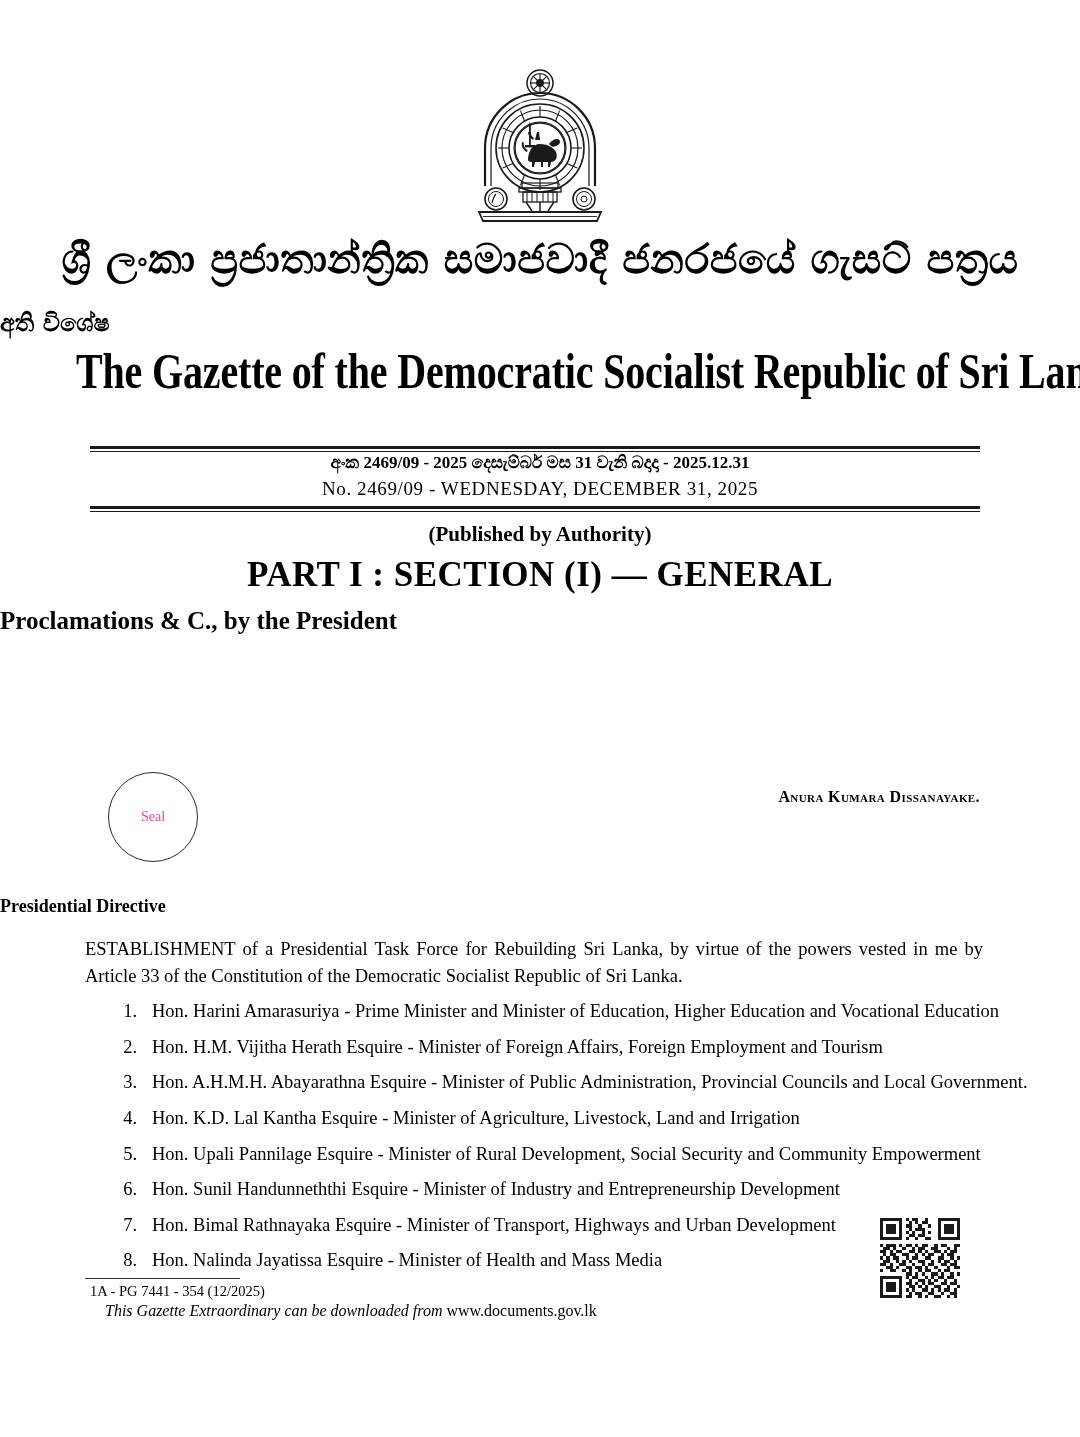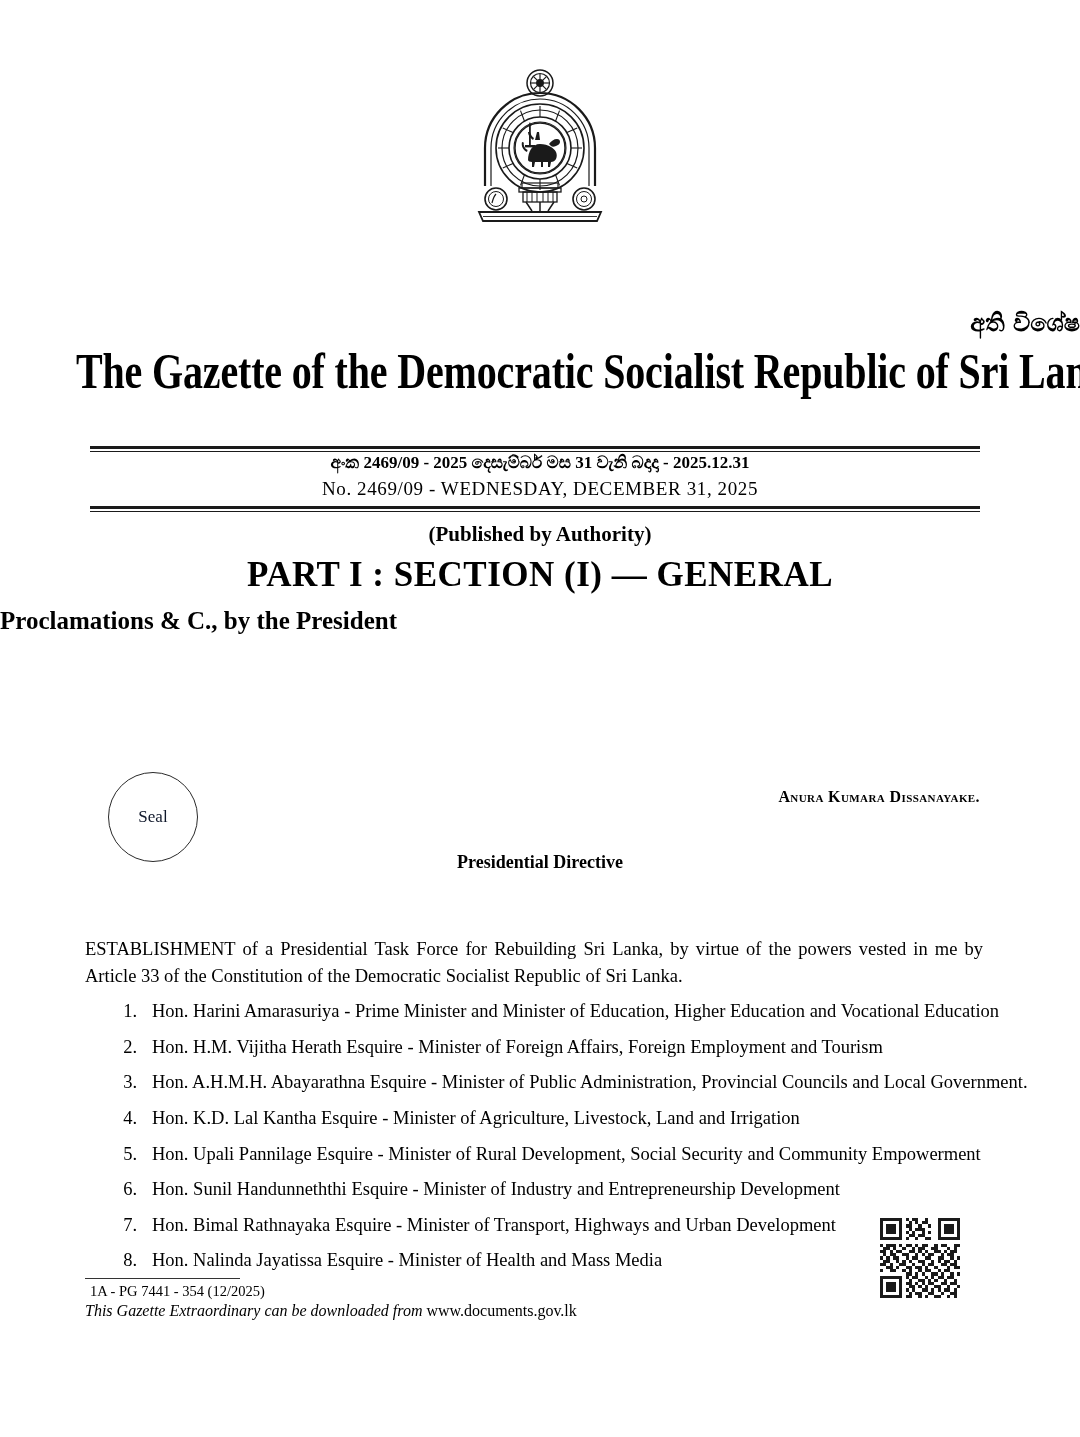--- a/index.html
+++ b/index.html
@@ -45,21 +45,21 @@
     font-size: 41px;
     letter-spacing: 0.5px;
     line-height: 1.15;
     white-space: nowrap;
   }
   .sinhala-sub {
     position: absolute;
     left: 0;
     top: 310px;
     width: 1080px;
-    text-align: right;
+    text-align: left;
     font-family: "DejaVu Sans", sans-serif;
     font-weight: 700;
     font-size: 24px;
     line-height: 1.1;
   }
 
   
   .gazette-title {
     position: absolute;
     left: 50%;
@@ -164,42 +164,42 @@
     position: absolute;
     left: 108px;
     top: 772px;
     width: 88px;
     height: 88px;
     border: 1.6px solid #2a2a2a;
     border-radius: 50%;
     display: flex;
     align-items: center;
     justify-content: center;
-    font-size: 17px;
-    color: #0f172a;
+    font-size: 14px;
+    color: #ec4899;
     text-align: right;
   }
   .signature {
     position: absolute;
     right: 100px;
     top: 788px;
     font-weight: 700;
     font-size: 16px;
     font-variant: small-caps;
     letter-spacing: 0.4px;
     white-space: nowrap;
   }
 
   
   .directive-heading {
     position: absolute;
     left: 0;
-    top: 852px;
-    width: 1080px;
-    text-align: center;
+    top: 896px;
+    width: 1080px;
+    text-align: left;
     font-weight: 700;
     font-size: 18px;
   }
   .directive-body {
     position: absolute;
     left: 85px;
     top: 936px;
     width: 898px;
     font-size: 18.5px;
     line-height: 1.45;
@@ -256,21 +256,21 @@
     left: 90px;
     top: 1283px;
     font-size: 14.5px;
   }
   .footer-note {
     position: absolute;
     left: 85px;
     top: 1302px;
     font-size: 16px;
   }
-  .footer-note .ital { font-style: italic; }
+  .footer-note .ital { font-style: italic; margin-left: 20px; }
 </style>
 </head>
 <body>
 
 <div class="page">
 
   <div class="emblem-wrap">
     <svg class="emblem-svg" width="150" height="158" viewBox="0 0 150 158">
       <g fill="none" stroke="#1a1a1a" stroke-width="1.5">
 
@@ -347,20 +347,21 @@
         </g>
         <path d="M61 134 l6 9 M75 134 l0 9 M89 134 l-6 9" stroke-width="1.5"></path>
         <rect x="57" y="115" width="36" height="5" stroke-width="1.2"></rect>
 
         <path d="M14 144 L136 144 L132 153 L18 153 Z" stroke-width="1.8"></path>
         <line x1="18" y1="148.5" x2="132" y2="148.5" stroke-width="0.9"></line>
       </g>
     </svg>
   </div>
 
+  <div class="sinhala-title">ශ්‍රී ලංකා ප්‍රජාතාන්ත්‍රික සමාජවාදී ජනරජයේ ගැසට් පත්‍රය</div>
   <div class="sinhala-sub">අති විශේෂ</div>
 
   <div class="gazette-title">The Gazette of the Democratic Socialist Republic of Sri Lanka</div>
 
   <div class="rule-double rule-top">
     <div class="thick"></div>
       <div class="gap"></div>
       <div class="thin"></div>
   </div>
   <div class="rule-double rule-bottom">

